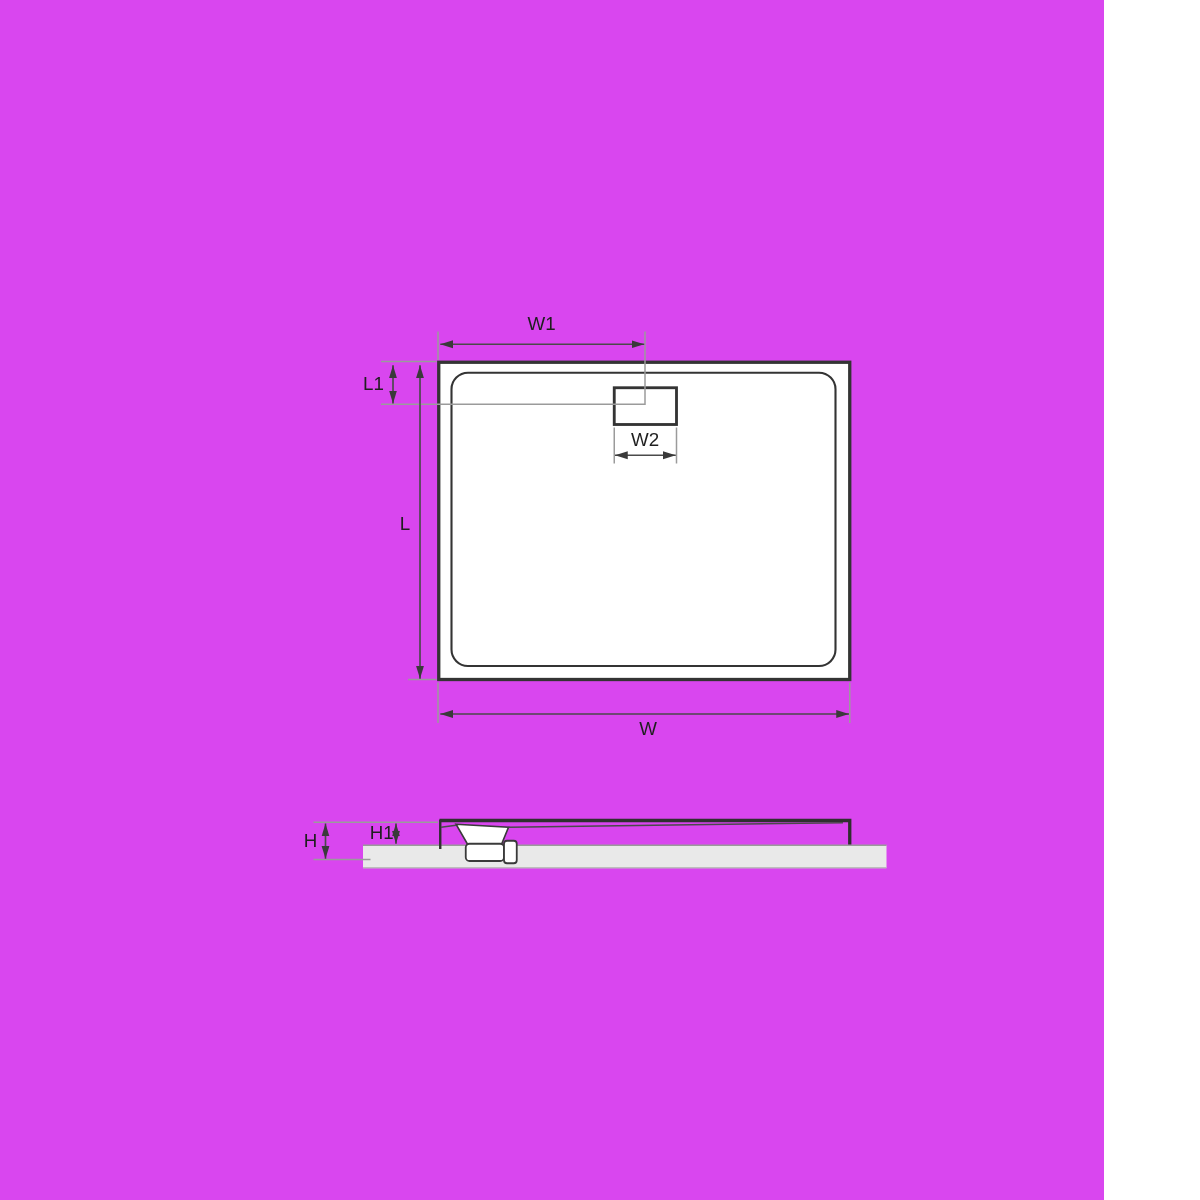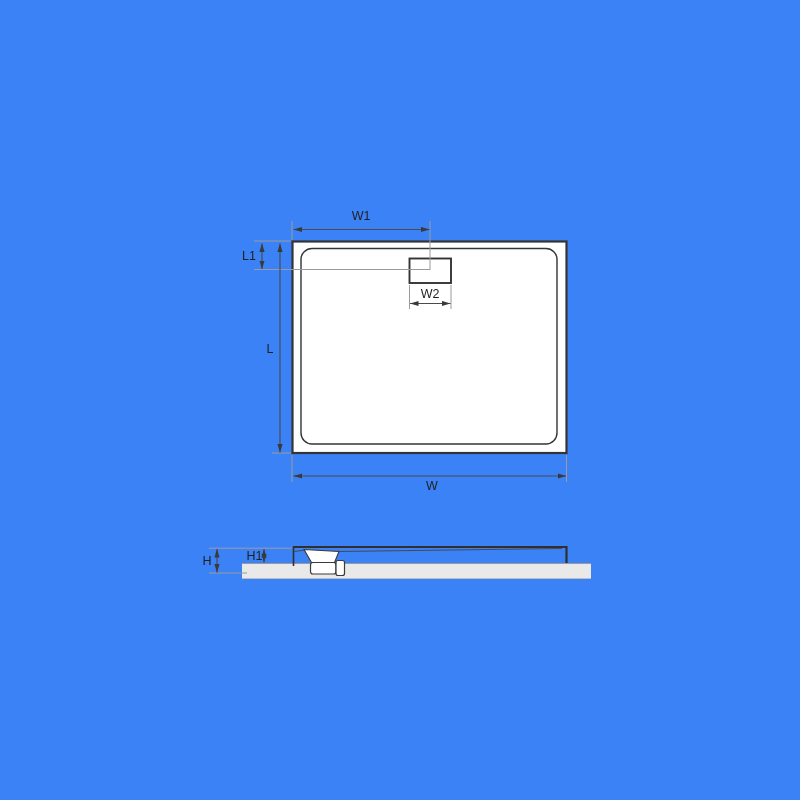--- a/index.html
+++ b/index.html
@@ -2,23 +2,23 @@
 <html><head>
 <meta charset="utf-8">
 <style>
   html, body {
     margin: 0;
     padding: 0;
     background: #ffffff;
   }
   #canvas {
     position: relative;
-    width: 800px;
+    width: 736px;
     height: 800px;
-    background: #3b82f6;
+    background: #d946ef;
     overflow: hidden;
   }
   svg {
     display: block;
   }
   .dim-label {
     font-family: "Liberation Sans", "DejaVu Sans", sans-serif;
     font-size: 12.5px;
     fill: #1f1f1f;
   }

